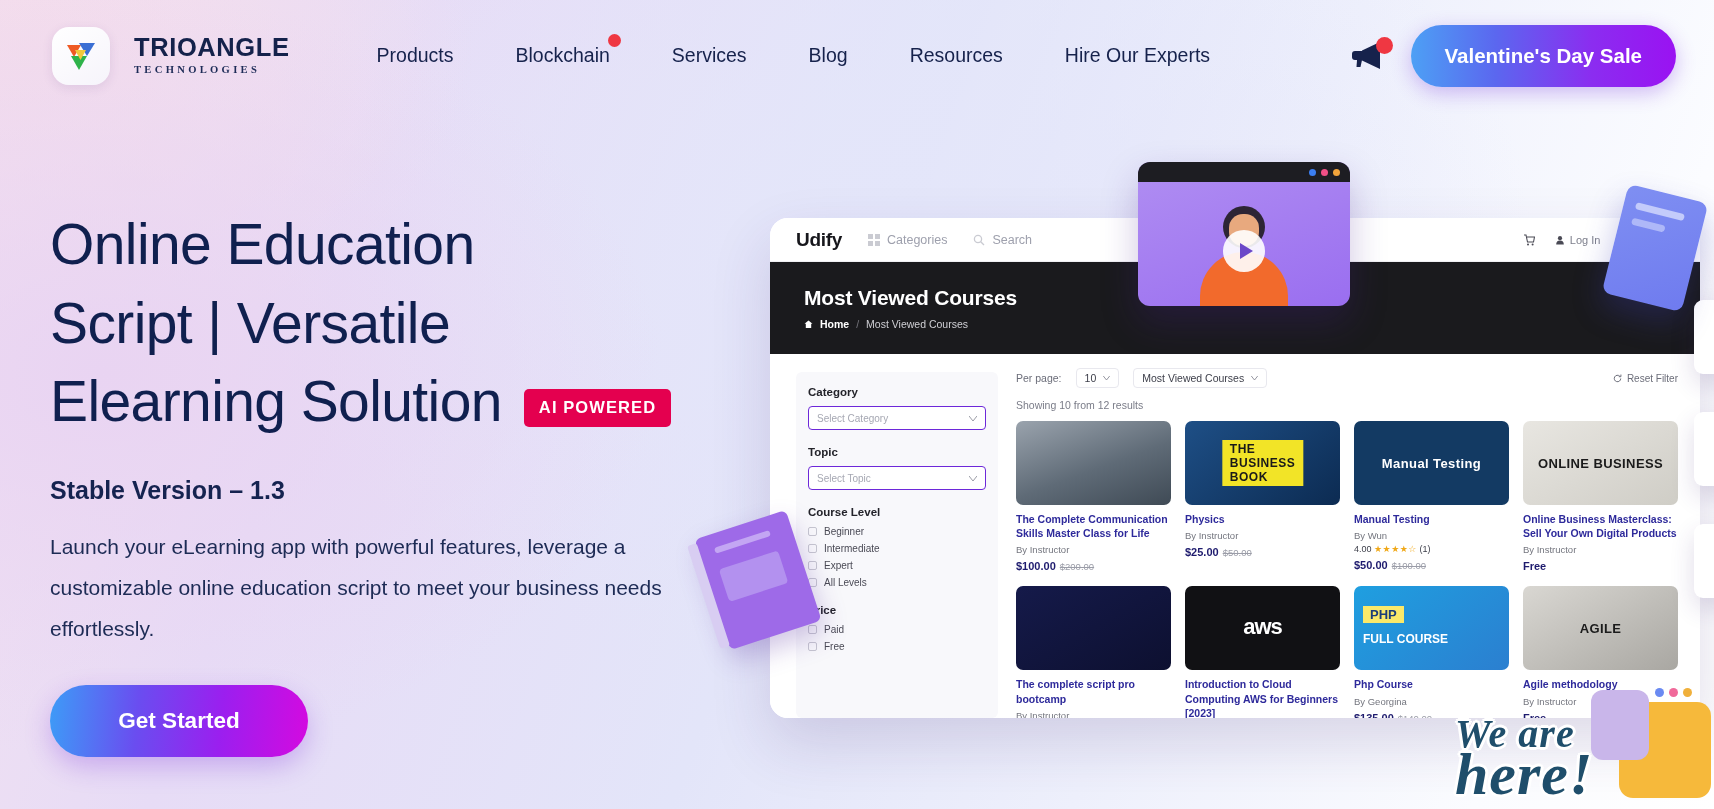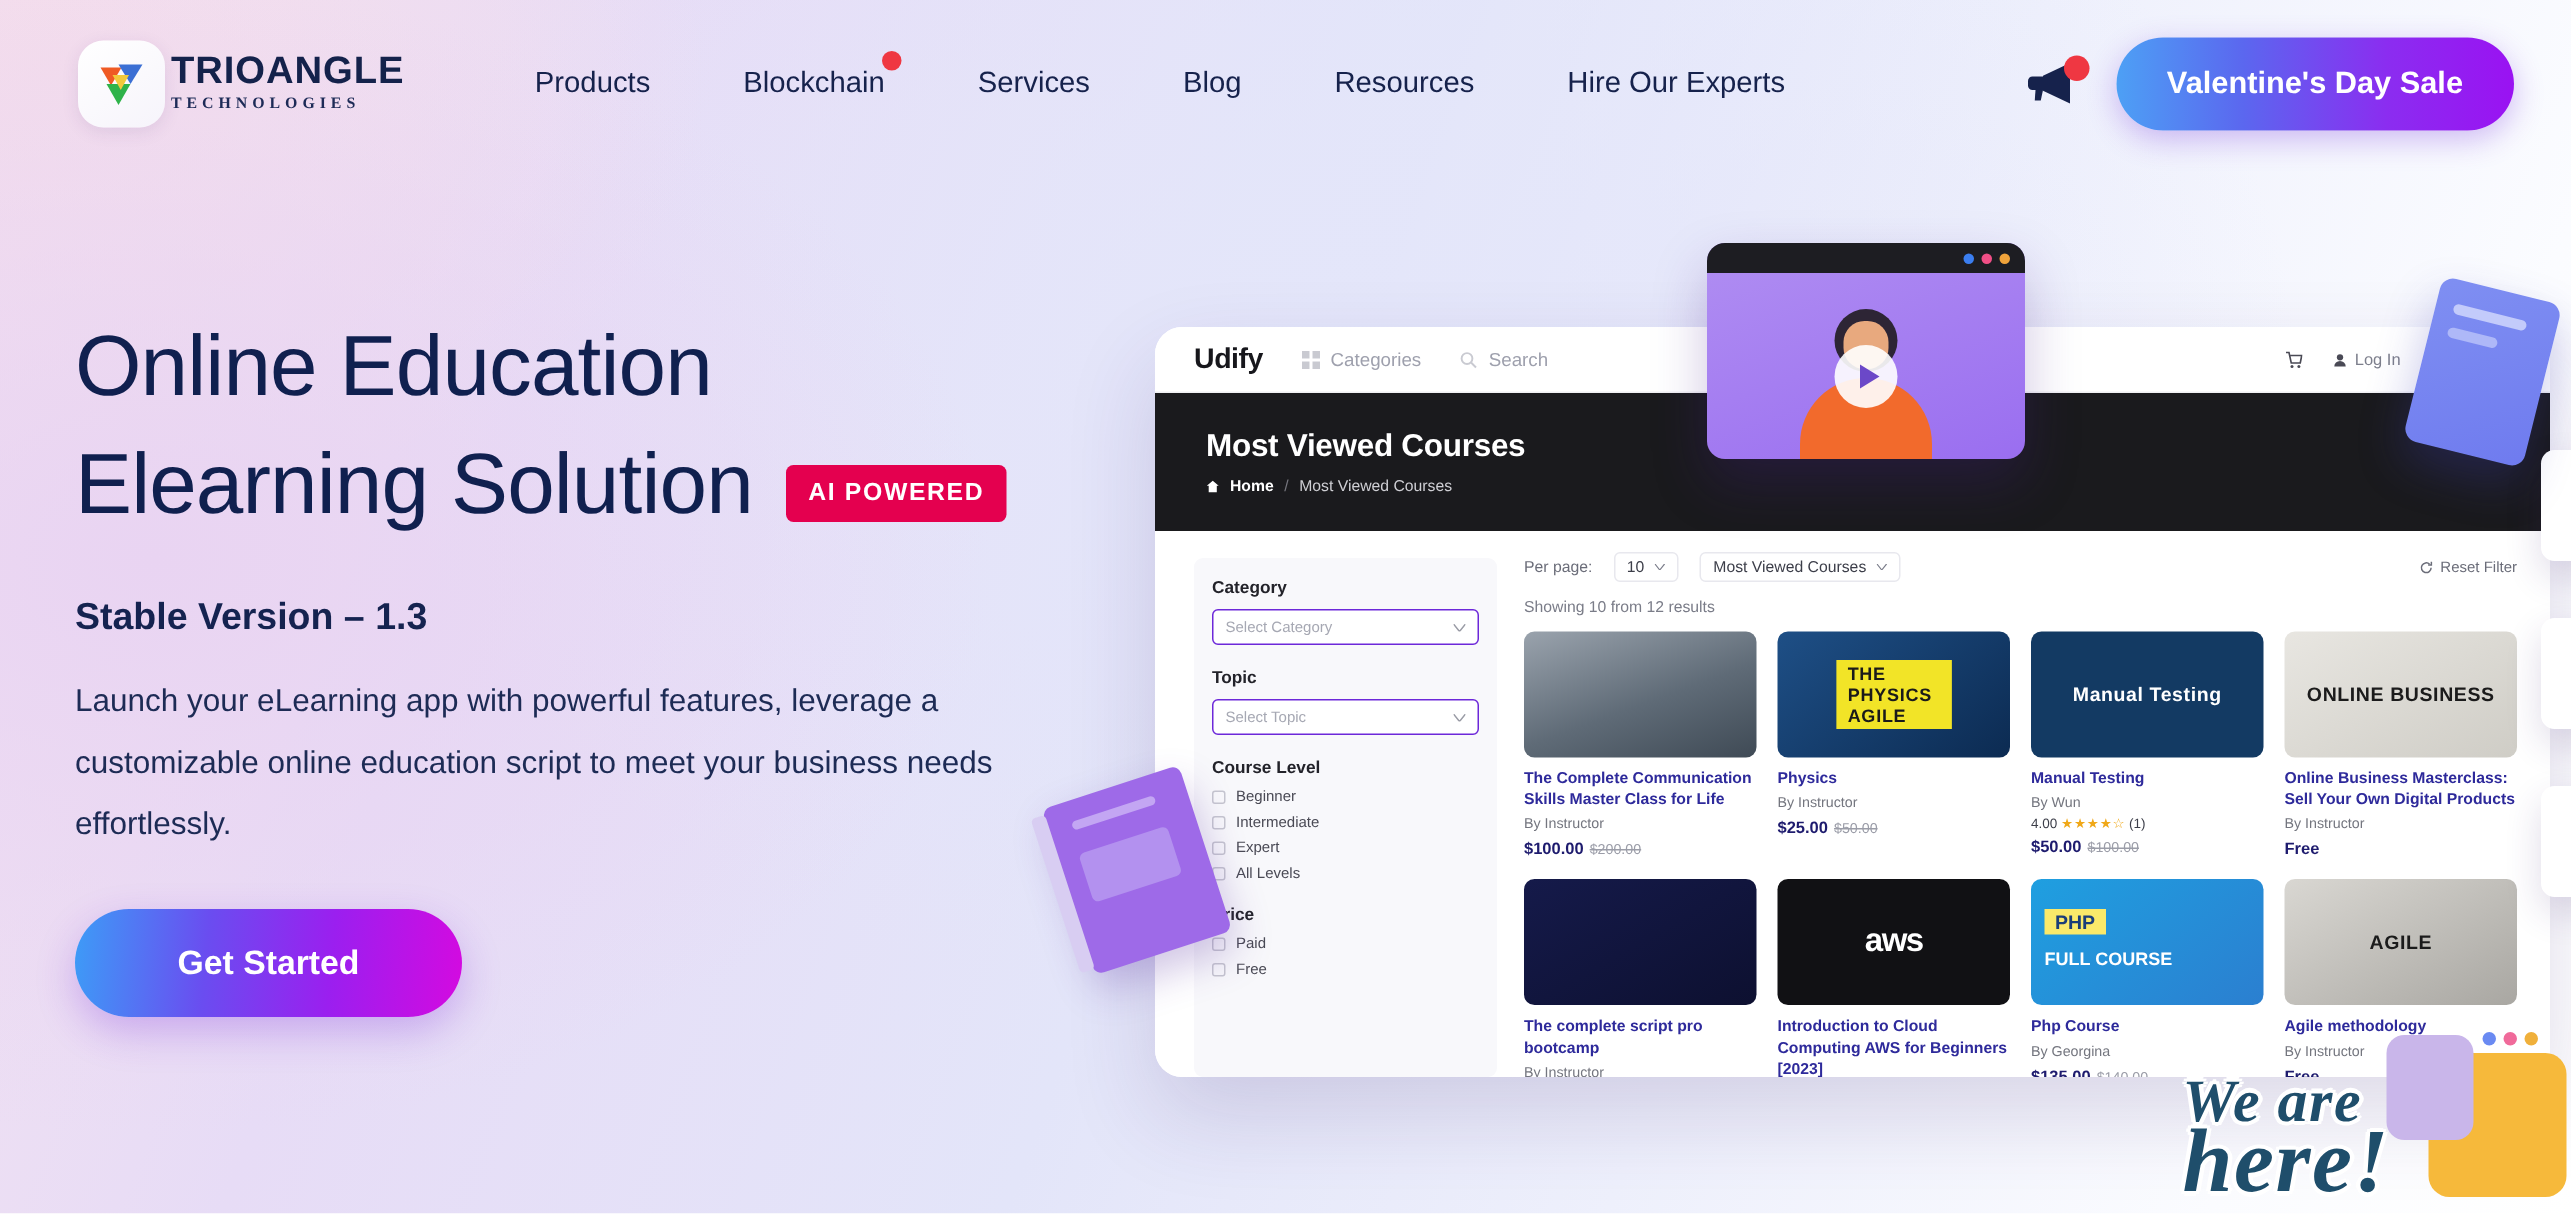--- a/index.html
+++ b/index.html
@@ -23,21 +23,21 @@
   }
 
   
   .header {
     position: absolute; top: 0; left: 0;
     width: 1714px; height: 111px;
     display: flex; align-items: center;
     padding: 0 26px 0 52px;
     z-index: 40;
   }
-  .brand { display: flex; align-items: center; gap: 4px; }
+  .brand { display: flex; align-items: center; gap: 24px; }
   .logo-tile {
     width: 58px; height: 58px; border-radius: 17px;
     background: linear-gradient(145deg,#ffffff 0%, #f6f4fb 100%);
     box-shadow: 0 3px 11px rgba(70,40,120,.10);
     display: flex; align-items: center; justify-content: center;
   }
   .brand-text { line-height: 1; }
   .brand-name {
     font-size: 25.5px; font-weight: 700; letter-spacing: .6px;
     color: #14224b; font-family: "Liberation Sans", sans-serif;
@@ -310,20 +310,21 @@
         </svg>
         <span class="mega-dot"></span>
       </div>
       <button class="sale-btn">Valentine's Day Sale</button>
     </div>
   </div>
 
   <div class="hero-left">
     <h1 class="h1">
       <span class="line">Online Education</span>
+      <span class="line">Script | Versatile</span>
       <span class="line line-3">
         <span>Elearning Solution</span>
         <span class="ai-badge">AI POWERED</span>
       </span>
     </h1>
 
     <div class="stable">Stable Version – 1.3</div>
     <p class="lede">Launch your eLearning app with powerful features, leverage a customizable online education script to meet your business needs effortlessly.</p>
     <button class="cta">Get Started</button>
   </div>
@@ -457,21 +458,21 @@
 
             <div class="card">
               <div class="thumb t-meeting"></div>
               <div class="c-title">The Complete Communication Skills Master Class for Life</div>
               <div class="c-by">By Instructor</div>
               <div class="c-price"><span>$100.00</span><s>$200.00</s></div>
             </div>
 
             <div class="card">
               <div class="thumb t-physics">
-                  <span class="badge-yellow">THE PHYSICS AGILE</span>
+                  <span class="badge-yellow">THE BUSINESS BOOK</span>
                 </div>
               <div class="c-title">Physics</div>
               <div class="c-by">By Instructor</div>
               <div class="c-price"><span>$25.00</span><s>$50.00</s></div>
             </div>
 
             <div class="card">
               <div class="thumb t-manual">
                   <span class="t-label">Manual Testing</span>
                 </div>

